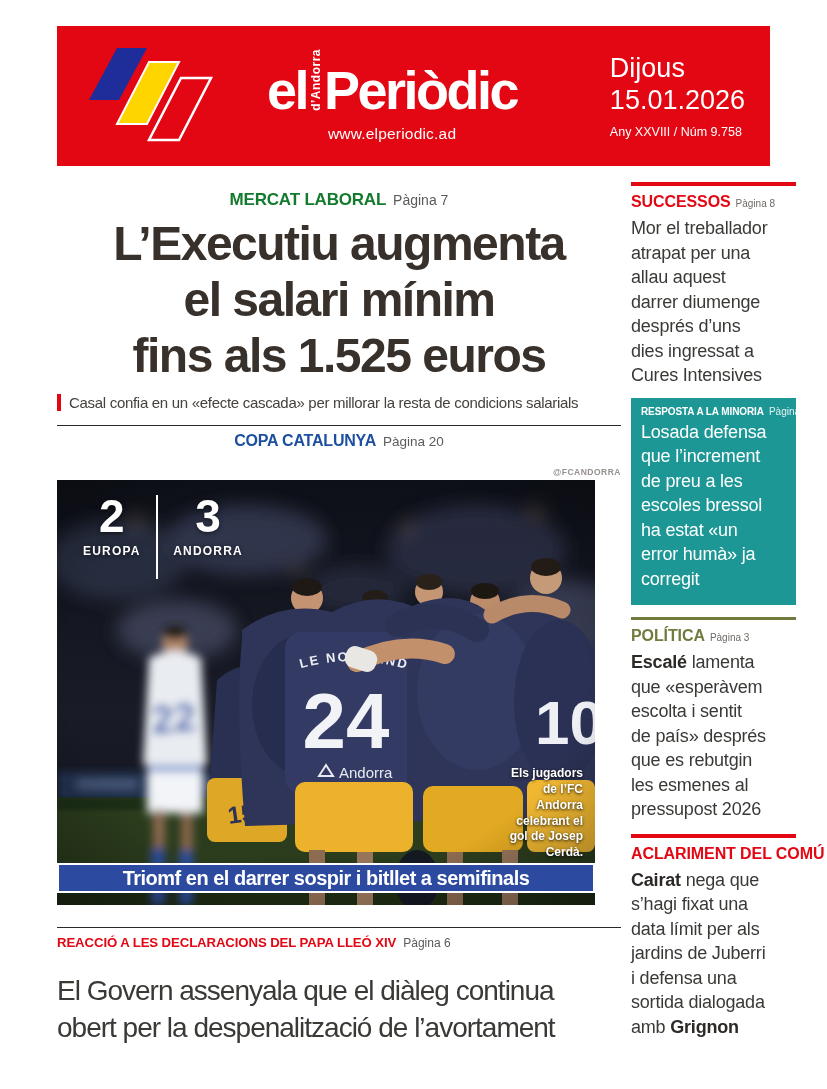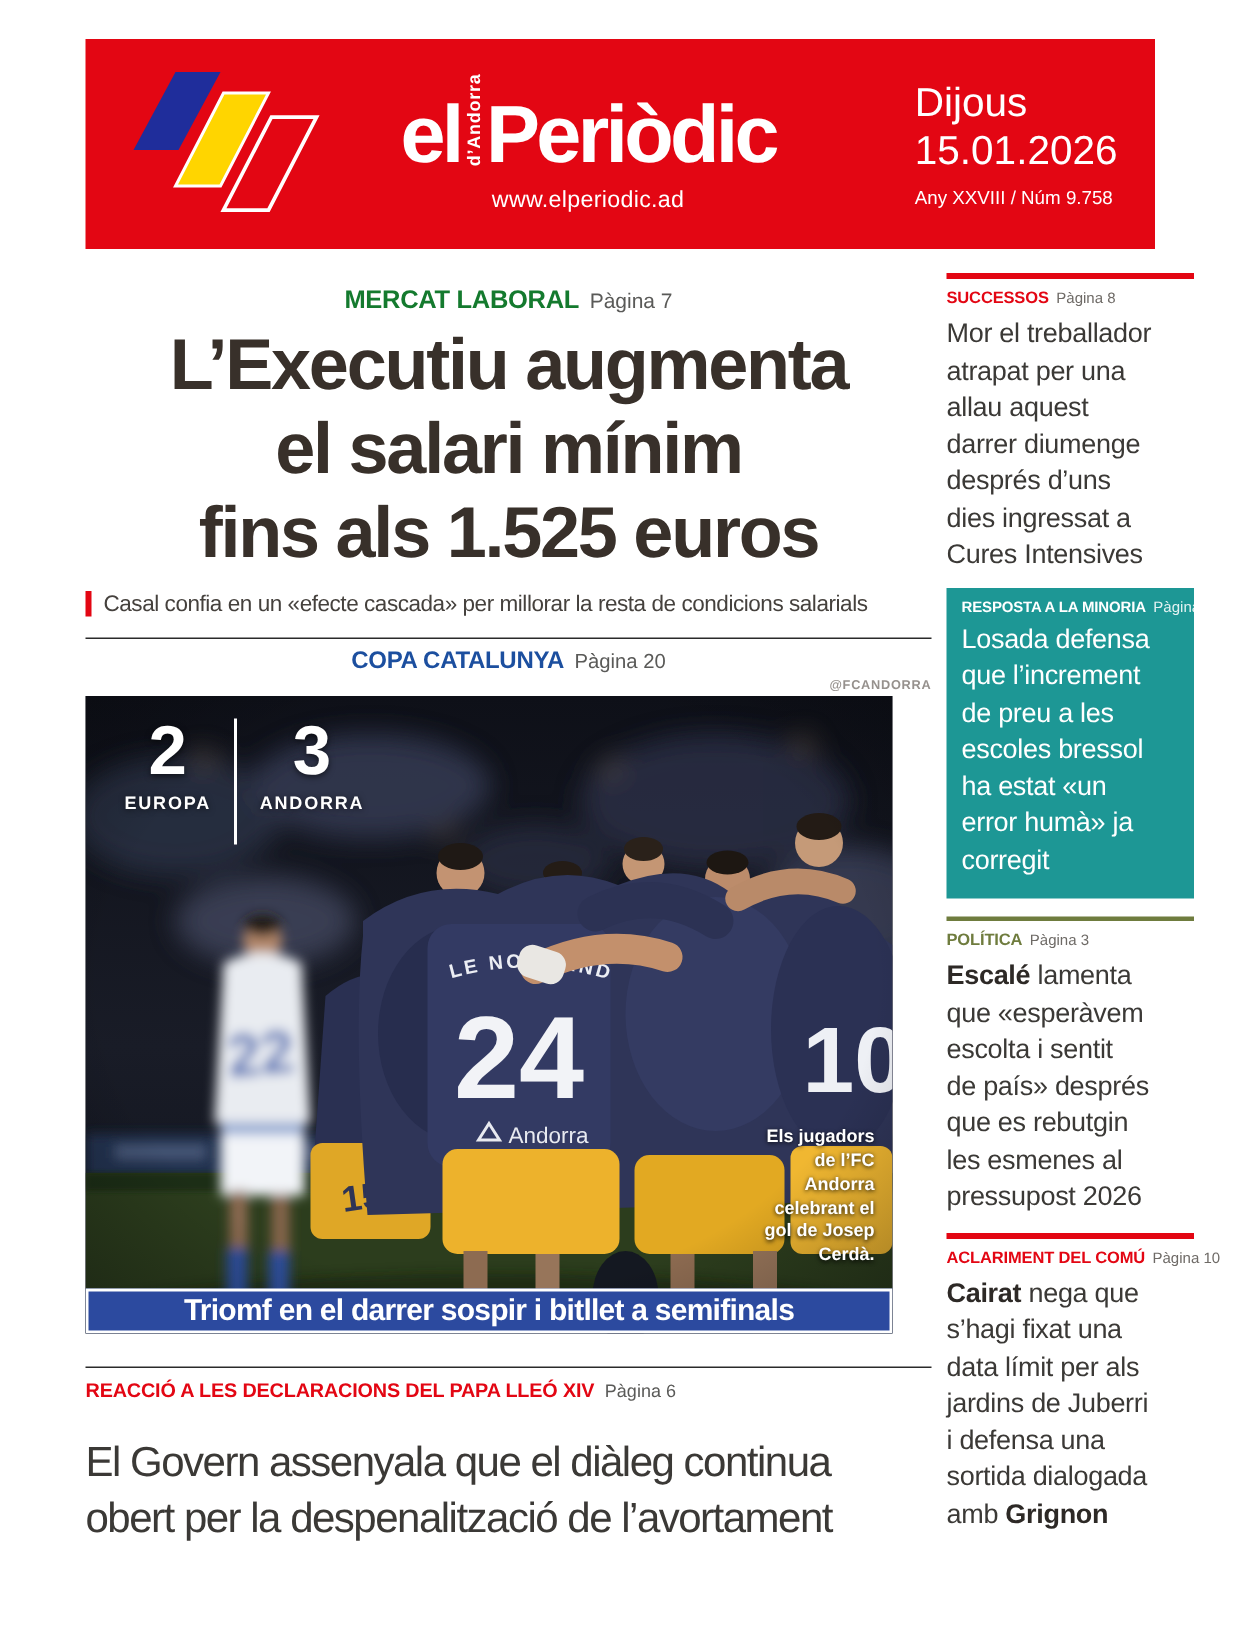--- a/index.html
+++ b/index.html
@@ -34,50 +34,50 @@
     letter-spacing:-1.5px; color:var(--headline_dark,#38302a); text-align:center; white-space:pre-line; }
   .subhead { display:flex; align-items:center; gap:8px; margin-top:8px; }
   .subbar { width:4px; height:17px; background:var(--brand_red,#e30613); flex:0 0 auto; }
   .subtext { font-size:15px; letter-spacing:-.3px; color:#45413d; }
   .rule { border:0; border-top:1.6px solid #2a2a2a; margin-top:14px; }
 
   
   .match-kicker-row { display:flex; justify-content:center; align-items:baseline; gap:7px; margin-top:6px; }
   .k-blue { font-size:16px; font-weight:700; letter-spacing:-.2px; color:var(--kicker_blue,#1c4f9f); }
   .k-page-sm { font-size:13.5px; color:var(--page_gray,#5a5a58); }
-  .credit { text-align:right; font-size:8.5px; font-weight:600; color:#96918d; letter-spacing:.5px; margin-top:1px; }
+  .credit { text-align:right; font-size:8.5px; font-weight:600; color:#96918d; letter-spacing:.5px; margin-top:17px; }
   .photo { position:relative; margin-top:3px; width:538px; height:425px; background:#14161f; overflow:hidden; }
   .photo-svg { display:block; width:538px; height:425px; }
   .photo-svg text { font-family:"Liberation Sans", sans-serif; }
   .score { position:absolute; left:26px; top:13px; display:flex; align-items:flex-start; gap:15px; color:#fff;
     text-shadow:0 1px 4px rgba(0,0,0,.6); }
   .s-col { text-align:center; }
   .s-num { font-size:46px; font-weight:700; line-height:1; }
   .s-team { font-size:12px; font-weight:700; letter-spacing:1.2px; margin-top:5px; }
   .s-div { width:2.5px; height:84px; background:#fff; margin-top:2px; }
   .caption { position:absolute; right:12px; bottom:44px; text-align:right; color:#fff; font-size:12px;
     font-weight:700; line-height:1.32; white-space:pre-line; text-shadow:0 1px 3px rgba(0,0,0,.85); }
-  .banner { position:absolute; left:0; right:0; bottom:0; height:30px; background:var(--banner_blue,#2c4a9f);
+  .banner { position:absolute; left:0; right:0; bottom:12px; height:30px; background:var(--banner_blue,#2c4a9f);
     border:2px solid #fff; display:flex; align-items:center; justify-content:center;
     color:#fff; font-size:20px; font-weight:700; letter-spacing:-.5px; }
 
   
   .rule-b { border:0; border-top:1.6px solid #2a2a2a; margin-top:22px; }
   .b-kicker-row { display:flex; align-items:baseline; gap:7px; margin-top:7px; }
   .k-red { font-size:13.2px; font-weight:700; letter-spacing:-.1px; color:var(--brand_red,#e30613); }
   .k-page-b { font-size:12px; color:var(--page_gray,#5a5a58); }
   .b-headline { margin-top:22px; font-size:28px; line-height:37px; letter-spacing:-1px;
     color:var(--text_dark,#3b3936); white-space:pre-line; font-weight:400; }
 
   
   .s-section { }
   .s-rule-red { border:0; border-top:4.5px solid var(--brand_red,#e30613); margin:4px 0 7px; }
   .s-rule-olive { border:0; border-top:3.5px solid var(--olive,#6f7c3e); margin:0 0 7px; }
   .s-kicker-row { display:flex; align-items:baseline; gap:5px; white-space:nowrap; }
-  .s-kicker { font-size:11px; font-weight:700; letter-spacing:-.1px; color:var(--brand_red,#e30613); }
+  .s-kicker { font-size:16px; font-weight:700; letter-spacing:-.1px; color:var(--brand_red,#e30613); }
   .s-kicker.olive { color:var(--olive,#6f7c3e); }
   .s-page { font-size:10px; color:#6e6a66; }
   .s-headline { margin-top:5px; font-size:18px; line-height:24.5px; letter-spacing:-.2px;
     color:var(--text_dark,#3b3936); white-space:pre-line; font-weight:400; }
   .s-headline b { font-weight:700; color:#2d2926; }
   .teal-card { margin-top:10px; background:var(--teal,#1d9795); padding:8px 10px 14px 10px; color:#fff; }
   .teal-card .s-kicker { color:#fff; font-size:10px; }
   .teal-card .s-page { color:rgba(255,255,255,.88); }
   .teal-card .s-headline { color:#fff; margin-top:3px; }
   .mt12 { margin-top:12px; }

